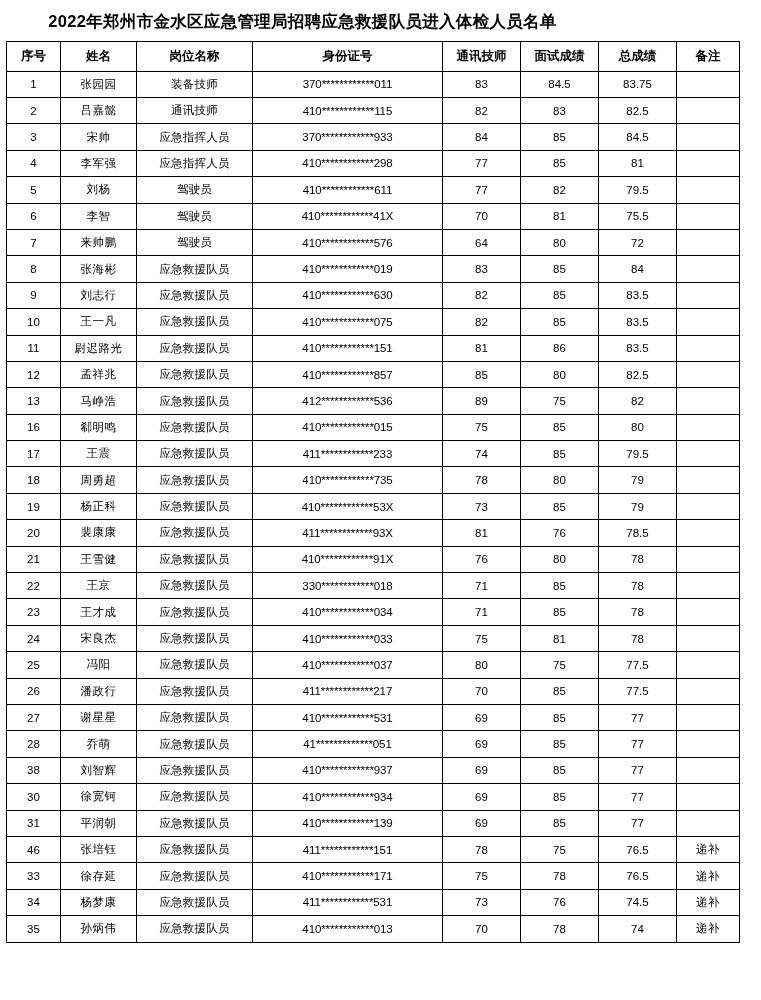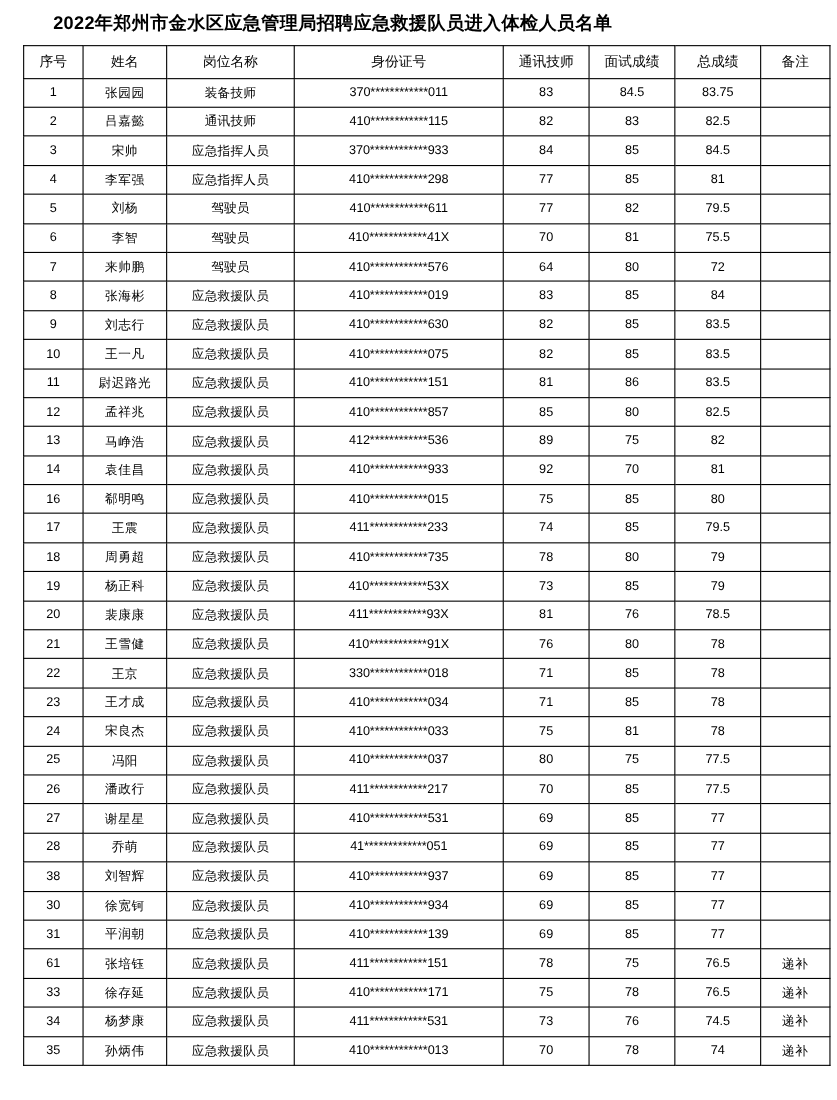--- a/index.html
+++ b/index.html
@@ -10,21 +10,21 @@
   body {
     width: 761px;
     height: 1000px;
     font-family: "Liberation Sans", sans-serif;
     color: #000000;
     overflow: hidden;
   }
   .page {
     width: 605px;
     box-sizing: border-box;
-    padding: 0 21px;
+    padding: 0 6px;
   }
   .doc-title {
     text-align: center;
     font-size: 16.5px;
     font-weight: bold;
     letter-spacing: 0.3px;
     padding: 11px 0 9px 0;
     line-height: 1.25;
     color: #000;
   }
@@ -40,21 +40,21 @@
     text-align: center;
     vertical-align: middle;
     font-size: 11.5px;
     color: #000;
     padding: 0;
     height: 25.4px;
     overflow: hidden;
     white-space: nowrap;
   }
   table.roster thead th {
-    font-weight: normal;
+    font-weight: bold;
     font-size: 12.5px;
     height: 29px;
   }
   col.c-index { width: 54px; }
   col.c-name { width: 76px; }
   col.c-post { width: 116px; }
   col.c-id { width: 190px; }
   col.c-written { width: 78px; }
   col.c-interview { width: 78px; }
   col.c-total { width: 78px; }
@@ -230,30 +230,20 @@
           <td class="idx">13</td>
           <td class="name">马峥浩</td>
           <td class="post">应急救援队员</td>
           <td class="idnum">412************536</td>
           <td class="score">89</td>
           <td class="score">75</td>
           <td class="score">82</td>
           <td class="remark"></td>
         </tr>
         <tr>
-          <td class="idx">14</td>
-          <td class="name">袁佳昌</td>
-          <td class="post">应急救援队员</td>
-          <td class="idnum">410************933</td>
-          <td class="score">92</td>
-          <td class="score">70</td>
-          <td class="score">81</td>
-          <td class="remark"></td>
-        </tr>
-        <tr>
           <td class="idx">16</td>
           <td class="name">郗明鸣</td>
           <td class="post">应急救援队员</td>
           <td class="idnum">410************015</td>
           <td class="score">75</td>
           <td class="score">85</td>
           <td class="score">80</td>
           <td class="remark"></td>
         </tr>
         <tr>
@@ -400,21 +390,21 @@
           <td class="idx">31</td>
           <td class="name">平润朝</td>
           <td class="post">应急救援队员</td>
           <td class="idnum">410************139</td>
           <td class="score">69</td>
           <td class="score">85</td>
           <td class="score">77</td>
           <td class="remark"></td>
         </tr>
         <tr>
-          <td class="idx">61</td>
+          <td class="idx">46</td>
           <td class="name">张培钰</td>
           <td class="post">应急救援队员</td>
           <td class="idnum">411************151</td>
           <td class="score">78</td>
           <td class="score">75</td>
           <td class="score">76.5</td>
           <td class="remark">递补</td>
         </tr>
         <tr>
           <td class="idx">33</td>

